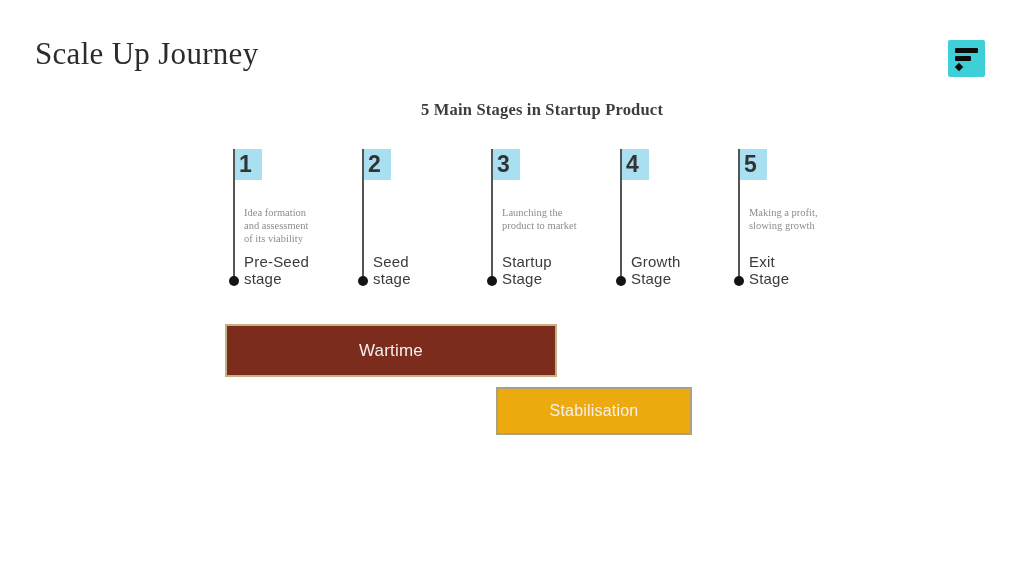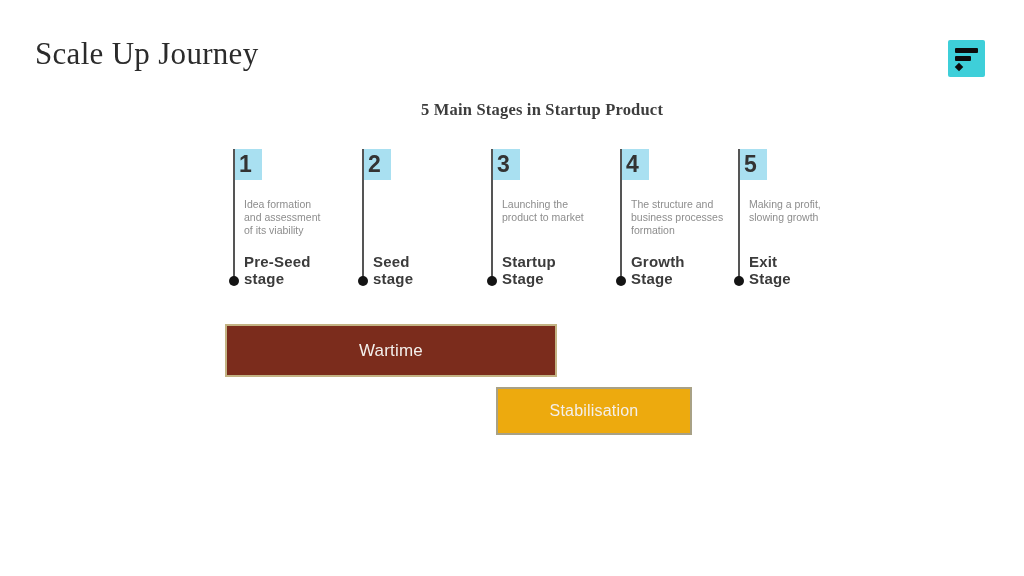--- a/index.html
+++ b/index.html
@@ -27,26 +27,26 @@
   .stage { position:absolute; top:149px; width:126px; height:142px; }
   .s1{left:233px} .s2{left:362px} .s3{left:491px} .s4{left:620px} .s5{left:738px}
   .stage .vline { position:absolute; left:0; top:0; width:2px; height:133px; background:#555555; }
   .stage .badge {
     position:absolute; left:2px; top:0; width:27px; height:31px;
     box-sizing:border-box; padding-left:4px;
     display:flex; align-items:center;
     font-weight:700; font-size:23px; color:#333333;
   }
   .stage .desc {
-    position:absolute; left:11px; top:49px; width:120px;
-    font-size:10.5px; line-height:1.25; color:#8d8d8d; white-space:pre-line;
+    position:absolute; left:11px; top:57px; width:120px;
+    font-size:10.5px; line-height:1.25; color:#8d8d8d; white-space:pre-line;font-family:Liberation Serif, serif;
   }
   .stage .sname {
     position:absolute; left:11px; top:104px;
-    font-size:15px; font-weight:700; line-height:1.15; color:#3b3b3b;
+    font-size:15px; font-weight:400; line-height:1.15; color:#3b3b3b;
     white-space:pre-line; letter-spacing:0.2px;
   }
   .stage .dot {
     position:absolute; left:-4px; top:127px; width:10px; height:10px;
     border-radius:50%; background:#141414;
   }
 
   
   .band {
     position:absolute; box-sizing:border-box; border:2px solid #f97316;
@@ -97,23 +97,20 @@
     <div class="desc">Launching the
 product to market</div>
     <div class="sname">Startup
 Stage</div>
     <div class="dot"></div>
   </div>
 
   <div class="stage s4">
     <div class="vline"></div>
     <div class="badge" style="background: rgb(169, 224, 241);">4</div>
-    <div class="desc">The structure and
-business processes
-formation</div>
     <div class="sname">Growth
 Stage</div>
     <div class="dot"></div>
   </div>
 
   <div class="stage s5">
     <div class="vline"></div>
     <div class="badge" style="background: rgb(169, 224, 241);">5</div>
     <div class="desc">Making a profit,
 slowing growth</div>

